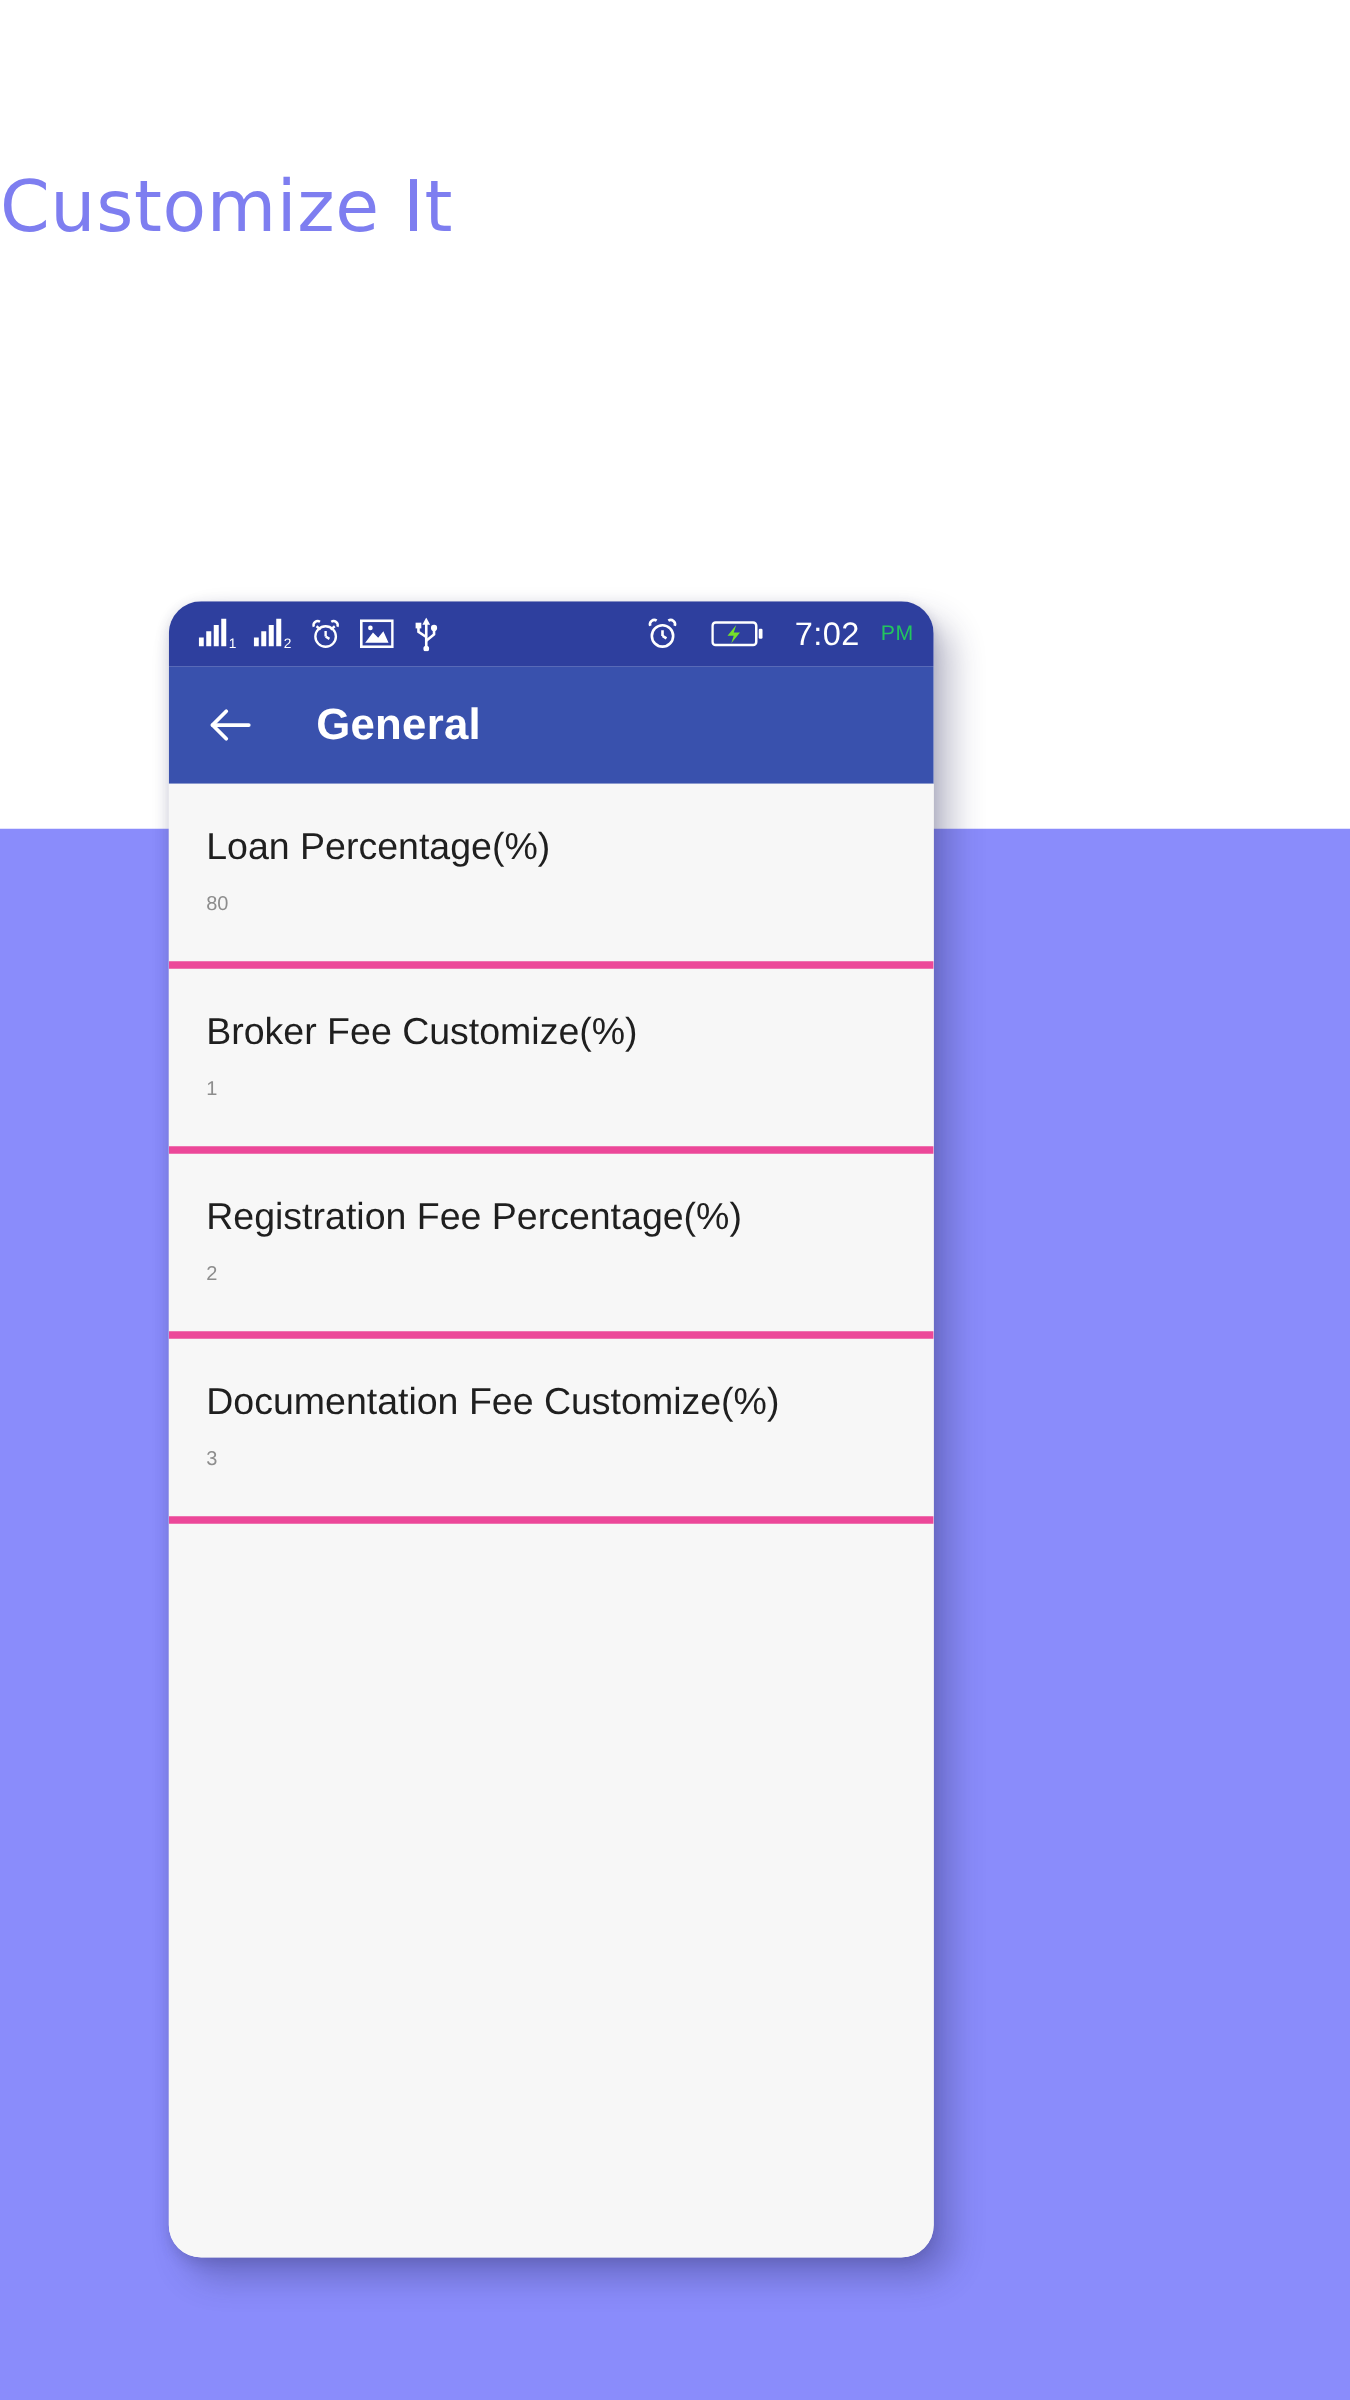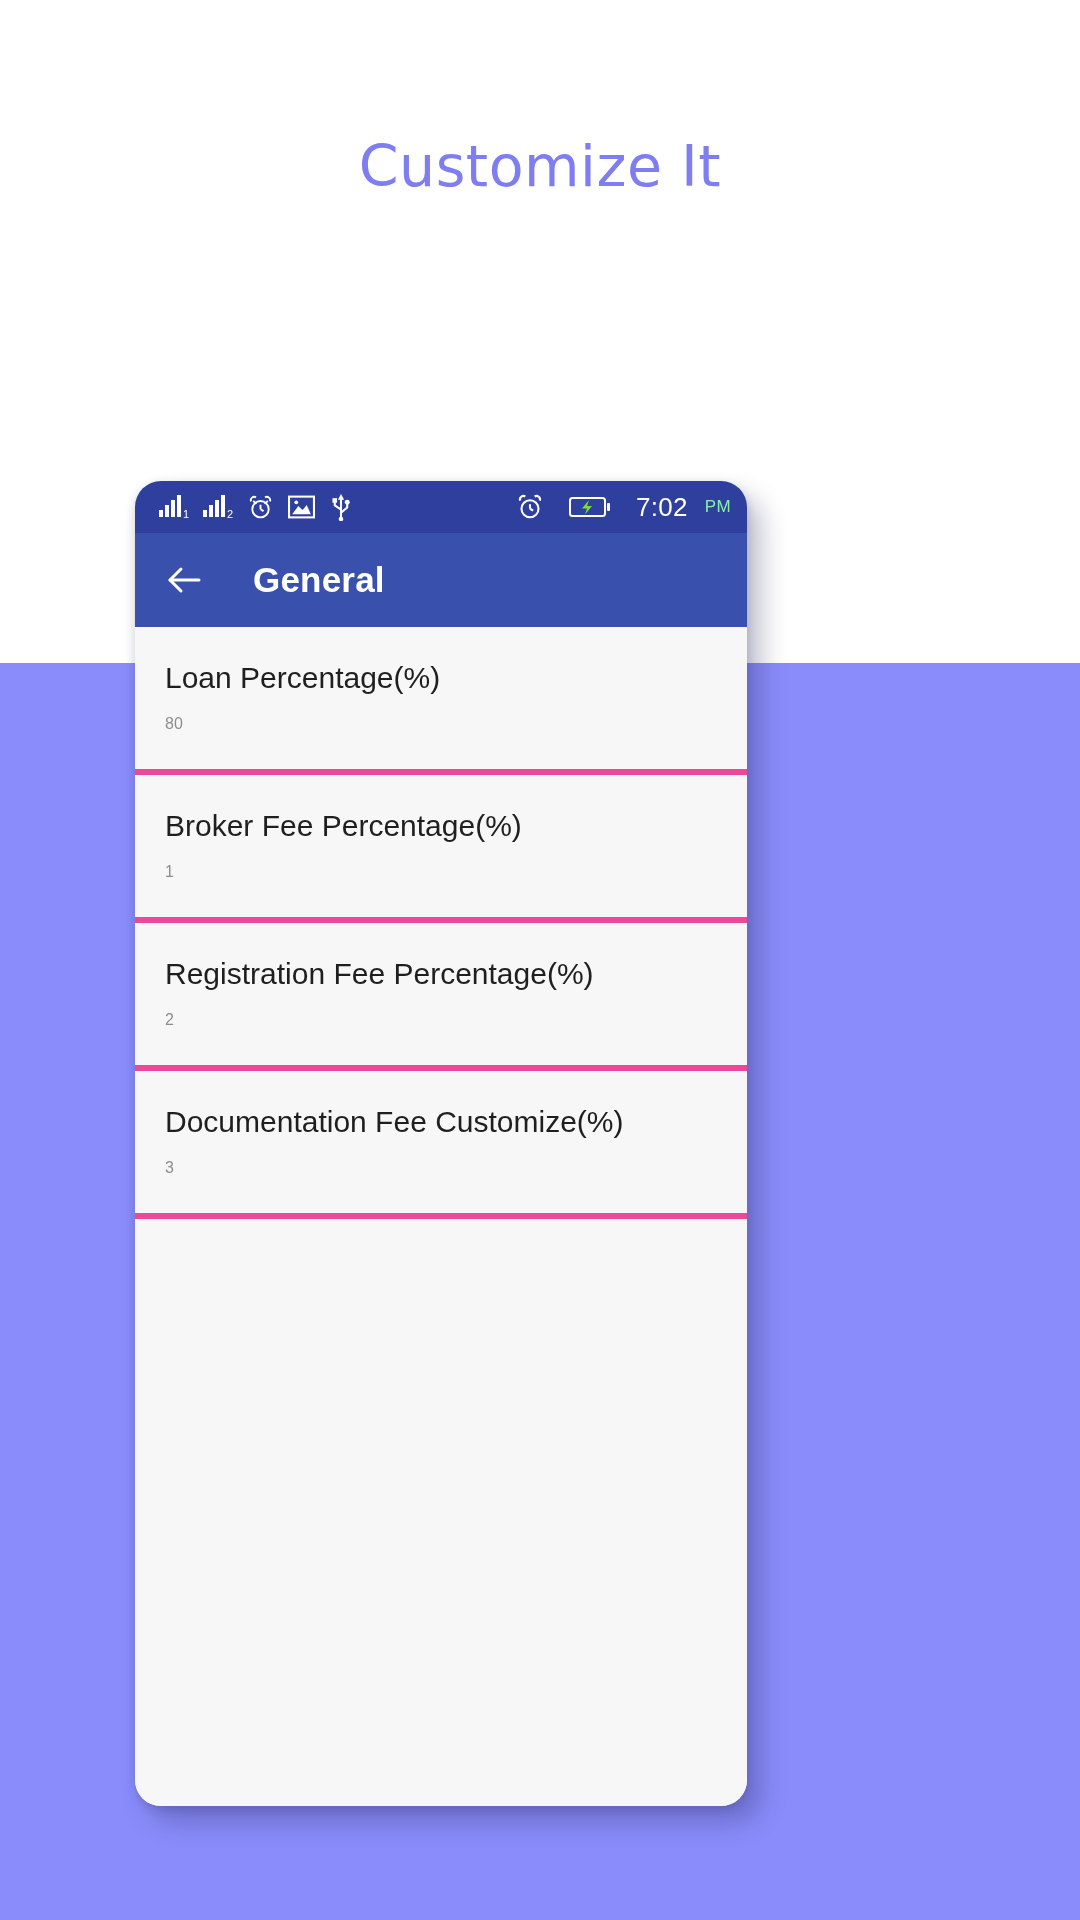--- a/index.html
+++ b/index.html
@@ -34,21 +34,20 @@
     height: 1257px;
     background: #8a8cfb;
   }
 
   
   .promo-title {
     position: absolute;
     left: 0;
     top: 131px;
     width: 1080px;
-    text-align: center;
     font-size: 57px;
     font-weight: 400;
     letter-spacing: 0.5px;
     color: #7e7ef0;
     font-family: "DejaVu Sans", sans-serif;
     line-height: 70px;
     white-space: nowrap;
   }
 
   
@@ -89,21 +88,21 @@
   .sb-icon { display: flex; align-items: flex-end; }
 
   .sb-time {
     color: #ffffff;
     font-size: 26px;
     font-weight: 400;
     letter-spacing: 0.3px;
     font-family: "Liberation Sans", sans-serif;
   }
   .sb-ampm {
-    color: #86efac;
+    color: #22c55e;
     font-size: 17px;
     font-weight: 400;
     margin-left: 5px;
     letter-spacing: 0.4px;
   }
 
   
   .app-bar {
     height: 94px;
     background: #3951ad;
@@ -260,21 +259,21 @@
       </div>
       <div class="app-bar-title">General</div>
     </div>
 
     <div class="list" id="settings-list">
         <div class="list-item">
           <div class="item-title">Loan Percentage(%)</div>
           <div class="item-value">80</div>
         </div>
         <div class="list-item">
-          <div class="item-title">Broker Fee Percentage(%)</div>
+          <div class="item-title">Broker Fee Customize(%)</div>
           <div class="item-value">1</div>
         </div>
         <div class="list-item">
           <div class="item-title">Registration Fee Percentage(%)</div>
           <div class="item-value">2</div>
         </div>
         <div class="list-item">
           <div class="item-title">Documentation Fee Customize(%)</div>
           <div class="item-value">3</div>
         </div>

